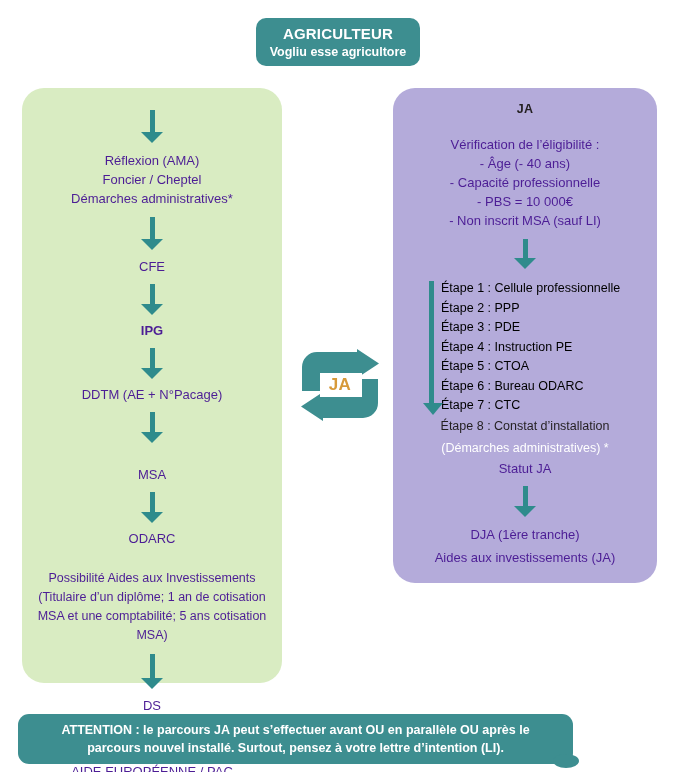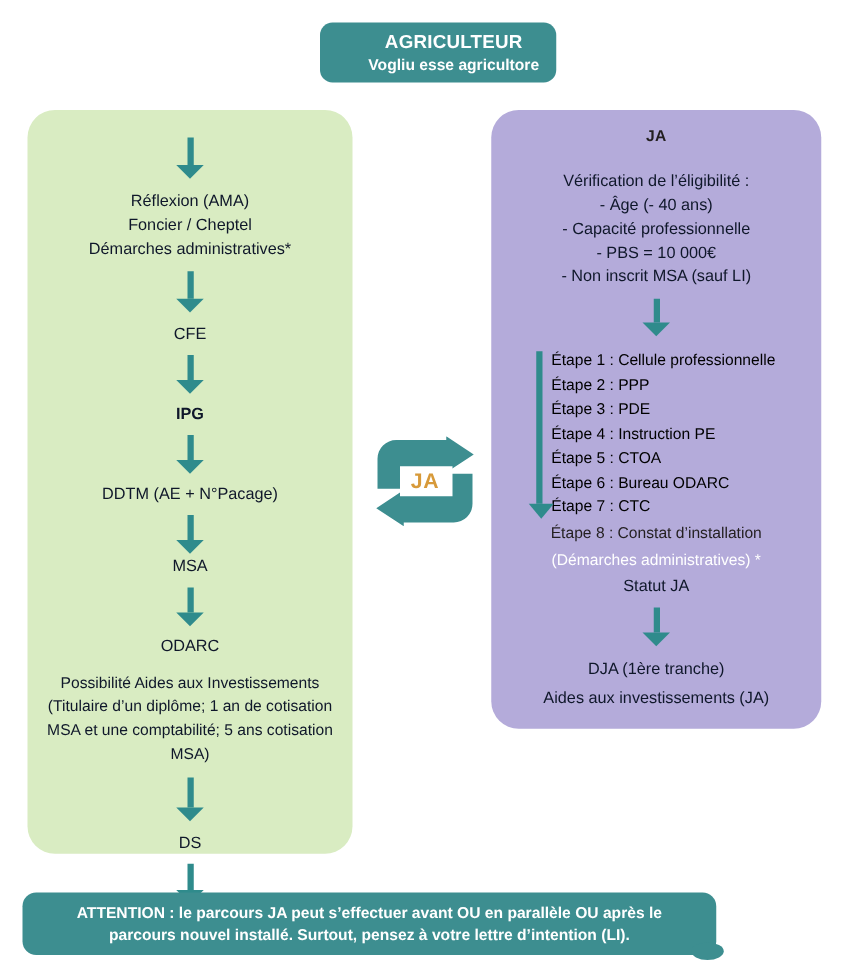--- a/index.html
+++ b/index.html
@@ -23,21 +23,20 @@
     top: 18px;
     width: 164px;
     height: 48px;
     background: #3d8e90;
     border-radius: 10px;
     display: flex;
     flex-direction: column;
     align-items: center;
     justify-content: center;
     color: #ffffff;
-    padding-left: 25px;
   }
   .header-pill .title-fr {
     font-size: 15px;
     font-weight: bold;
     letter-spacing: .2px;
     line-height: 18px;
   }
   .header-pill .title-co {
     font-size: 12.5px;
     font-weight: bold;
@@ -75,21 +74,21 @@
     letter-spacing: .3px;
     color: #231f20;
     margin: 0;
     padding-top: 2px;
   }
 
   .node {
     text-align: center;
     font-size: 13px;
     line-height: 19px;
-    color: #0f172a;
+    color: #4c1d95;
   }
   .node.small {
     font-size: 12.5px;
     line-height: 19px;
   }
 
   
   .arrow-down {
     position: relative;
     margin: 0 auto;
@@ -257,30 +256,30 @@
       <div class="head"></div>
   </div>
 
   <div class="node" style="margin-top:6px;">DDTM (AE + N°Pacage)</div>
 
   <div class="arrow-down" style="margin-top:8px;">
     <div class="shaft" style="height:20px;"></div>
       <div class="head"></div>
   </div>
 
-  <div class="node" style="margin-top:0;">MSA</div>
+  <div class="node" style="margin-top:22px;">MSA</div>
 
   <div class="arrow-down" style="margin-top:8px;">
     <div class="shaft" style="height:20px;"></div>
       <div class="head"></div>
   </div>
 
   <div class="node" style="margin-top:6px;">ODARC</div>
 
-  <div class="node small" style="margin-top:11px;">
+  <div class="node small" style="margin-top:21px;">
     <div>Possibilité Aides aux Investissements</div>
     <div>(Titulaire d’un diplôme; 1 an de cotisation</div>
     <div>MSA et une comptabilité; 5 ans cotisation</div>
     <div>MSA)</div>
   </div>
 
   <div class="arrow-down" style="margin-top:9px;">
     <div class="shaft" style="height:24px;"></div>
       <div class="head"></div>
   </div>

